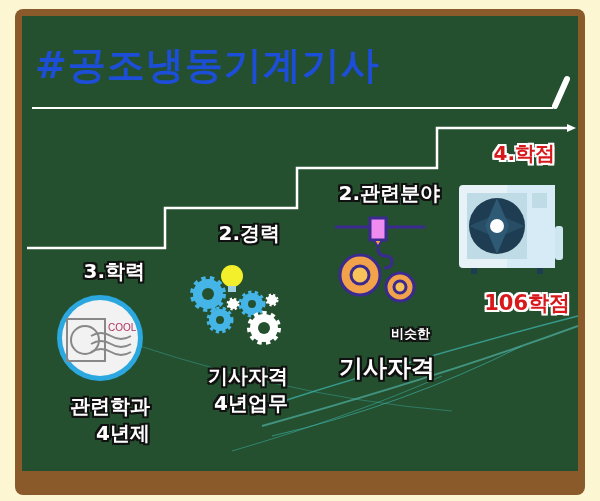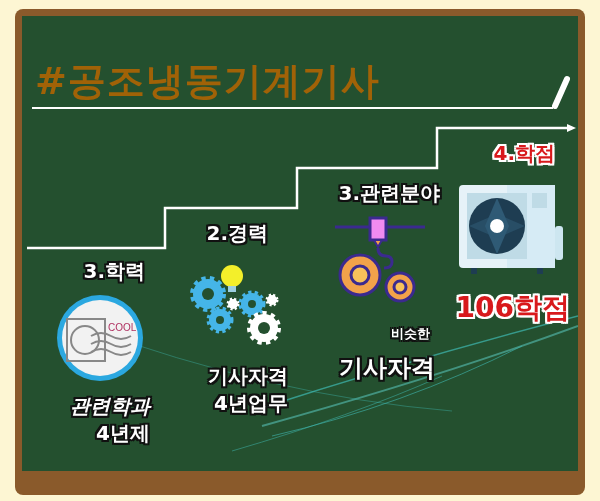--- a/index.html
+++ b/index.html
@@ -1,19 +1,19 @@
 <!DOCTYPE html>
 <html><head>
 <meta charset="utf-8">
 <style>
   html,body{margin:0;padding:0;}
   body{width:600px;height:501px;background:#fdf6d3;position:relative;overflow:hidden;font-family:"DejaVu Sans",sans-serif;}
   .frame{position:absolute;left:15px;top:9px;width:570px;height:486px;background:#8a5a2b;border-radius:8px;}
   .board{position:absolute;left:22px;top:16px;width:556px;height:455px;background:#24502f;overflow:hidden;}
-  .title{position:absolute;left:35px;top:40px;font-size:38px;font-weight:bold;color:#a16207;letter-spacing:1px;margin-top:16px;}
+  .title{position:absolute;left:35px;top:40px;font-size:38px;font-weight:bold;color:#1d4ed8;letter-spacing:1px;}
   .label{position:absolute;font-weight:bold;color:#fff;text-align:right;
     text-shadow:-2px -2px 0 #111,2px -2px 0 #111,-2px 2px 0 #111,2px 2px 0 #111,0 2px 0 #111,0 -2px 0 #111,2px 0 0 #111,-2px 0 0 #111;}
   .red{color:#d8191c;text-shadow:-2px -2px 0 #fff,2px -2px 0 #fff,-2px 2px 0 #fff,2px 2px 0 #fff,0 2px 0 #fff,0 -2px 0 #fff,2px 0 0 #fff,-2px 0 0 #fff;}
   svg{position:absolute;}
 </style>
 </head>
 <body>
 
 <div class="frame"></div>
 <div class="board">
@@ -40,42 +40,42 @@
 <svg width="90" height="90" viewBox="0 0 90 90" style="left:55px;top:293px;">
   <circle cx="45" cy="45" r="43" fill="#2ba8e0"></circle>
   <circle cx="45" cy="45" r="38" fill="#f2f2f2"></circle>
   <rect x="12" y="26" width="38" height="42" fill="none" stroke="#888" stroke-width="2"></rect>
   <circle cx="30" cy="47" r="14" fill="none" stroke="#888" stroke-width="2"></circle>
   <path d="M36 43 q10 -6 20 0 t20 0" stroke="#888" stroke-width="2" fill="none"></path>
   <path d="M36 51 q10 -6 20 0 t20 0" stroke="#888" stroke-width="2" fill="none"></path>
   <path d="M36 59 q10 -6 20 0 t20 0" stroke="#888" stroke-width="2" fill="none"></path>
   <text x="53" y="38" font-size="10" fill="#b03060" font-family="Liberation Sans, sans-serif">COOL</text>
 </svg>
-<div class="label" style="left:40px;top:393px;width:110px;font-size:20px;font-style:italic;">관련학과</div>
+<div class="label" style="left:40px;top:393px;width:110px;font-size:20px;">관련학과</div>
 <div class="label" style="left:40px;top:420px;width:110px;font-size:20px;">4년제</div>
 
-<div class="label" style="left:168px;top:220px;width:100px;font-size:20px;">2.경력</div>
+<div class="label" style="left:180px;top:220px;width:100px;font-size:20px;">2.경력</div>
 <svg width="100" height="90" viewBox="0 0 100 90" style="left:188px;top:262px;">
   <circle cx="44" cy="14" r="11" fill="#f3ef2a"></circle>
   <rect x="40" y="24" width="8" height="6" fill="#9ccfe0"></rect>
   <circle cx="20" cy="32" r="15" fill="#45b5e8" stroke="#45b5e8" stroke-width="6" stroke-dasharray="4 4"></circle>
   <circle cx="20" cy="32" r="6" fill="#24502f"></circle>
   <circle cx="32" cy="58" r="11" fill="#45b5e8" stroke="#45b5e8" stroke-width="5" stroke-dasharray="3 3"></circle>
   <circle cx="32" cy="58" r="4" fill="#24502f"></circle>
   <circle cx="64" cy="42" r="11" fill="#45b5e8" stroke="#45b5e8" stroke-width="5" stroke-dasharray="3 3"></circle>
   <circle cx="64" cy="42" r="4" fill="#24502f"></circle>
   <circle cx="45" cy="42" r="5" fill="#fff" stroke="#fff" stroke-width="3" stroke-dasharray="2 2"></circle>
   <circle cx="84" cy="38" r="5" fill="#fff" stroke="#fff" stroke-width="3" stroke-dasharray="2 2"></circle>
   <circle cx="76" cy="66" r="14" fill="#fff" stroke="#fff" stroke-width="6" stroke-dasharray="4 4"></circle>
   <circle cx="76" cy="66" r="6" fill="#24502f"></circle>
 </svg>
 <div class="label" style="left:178px;top:363px;width:110px;font-size:20px;">기사자격</div>
 <div class="label" style="left:178px;top:390px;width:110px;font-size:20px;">4년업무</div>
 
-<div class="label" style="left:290px;top:180px;width:150px;font-size:20px;">3.관련분야</div>
+<div class="label" style="left:290px;top:180px;width:150px;font-size:20px;">2.관련분야</div>
 <svg width="100" height="95" viewBox="0 0 100 95" style="left:330px;top:215px;">
   <line x1="5" y1="12" x2="95" y2="12" stroke="#3b2a8f" stroke-width="3"></line>
   <rect x="40" y="3" width="16" height="22" fill="#f08bf0" stroke="#3b2a8f" stroke-width="3"></rect>
   <polygon points="44,25 52,25 48,32" fill="#f2a24a" stroke="#3b2a8f" stroke-width="2"></polygon>
   <path d="M48 33 q0 8 8 8 q6 0 6 6 q0 6 -8 6" stroke="#3b2a8f" stroke-width="3" fill="none"></path>
   <circle cx="30" cy="60" r="20" fill="#f2a24a" stroke="#3b2a8f" stroke-width="3"></circle>
   <circle cx="30" cy="60" r="9" fill="#f8c25a" stroke="#3b2a8f" stroke-width="3"></circle>
   <circle cx="70" cy="72" r="14" fill="#f2a24a" stroke="#3b2a8f" stroke-width="3"></circle>
   <circle cx="70" cy="72" r="6" fill="#f8c25a" stroke="#3b2a8f" stroke-width="3"></circle>
 </svg>
@@ -89,13 +89,13 @@
   <rect x="98" y="43" width="8" height="34" rx="3" fill="#cde6f0"></rect>
   <rect x="10" y="10" width="60" height="66" fill="#bfdbe6"></rect>
   <rect x="75" y="10" width="15" height="15" fill="#bfdbe6"></rect>
   <circle cx="40" cy="43" r="28" fill="#1e3d52"></circle>
   <path d="M40 15 L52 43 L40 71 L28 43 Z" fill="#2f5a75"></path>
   <path d="M12 43 L40 31 L68 43 L40 55 Z" fill="#2f5a75" opacity="0.6"></path>
   <circle cx="40" cy="43" r="7" fill="#fff"></circle>
   <rect x="14" y="85" width="6" height="6" fill="#1e3d52"></rect>
   <rect x="80" y="85" width="6" height="6" fill="#1e3d52"></rect>
 </svg>
-<div class="label red" style="left:450px;top:289px;width:120px;font-size:28px;">106학점</div>
+<div class="label red" style="left:450px;top:289px;width:120px;font-size:21px;">106학점</div>
 
 </body></html>

